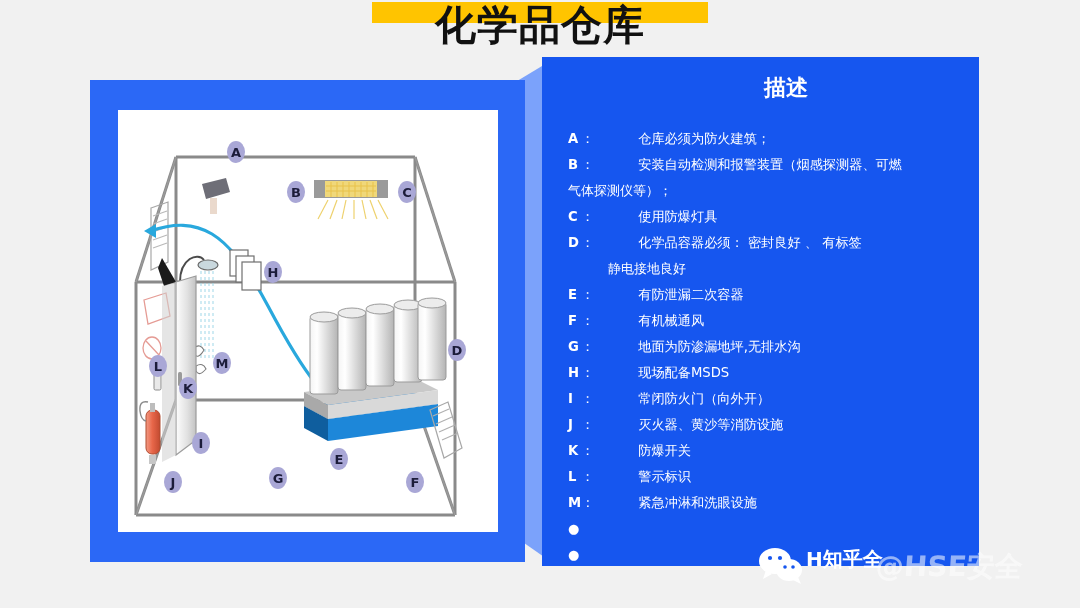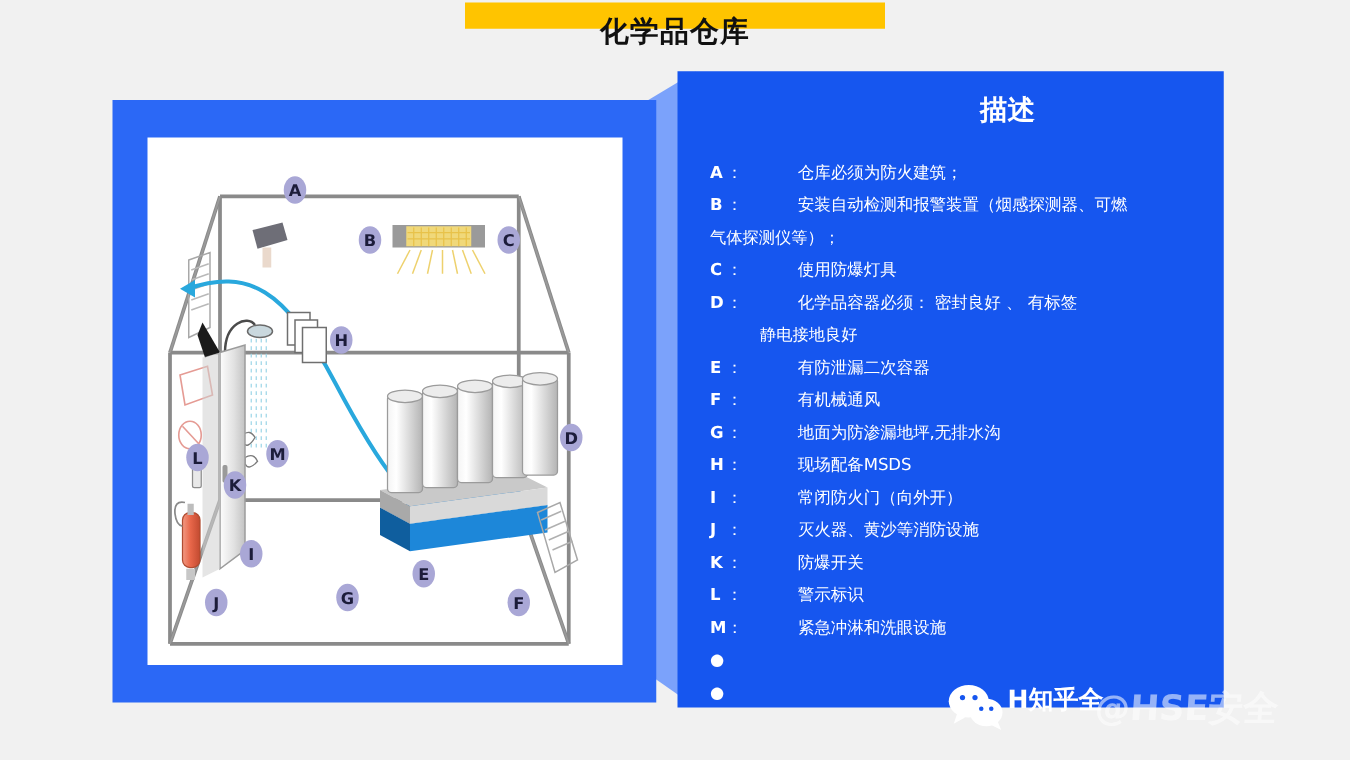--- a/index.html
+++ b/index.html
@@ -13,21 +13,21 @@
   .stage{position:absolute;left:0;top:0;width:1080px;height:608px;}
 
   
   #title-bar{
     position:absolute;left:372px;top:2px;width:336px;height:21px;
     background:#ffc400;
   }
   #page-title{
     position:absolute;left:372px;top:2px;width:336px;height:46px;
     display:flex;align-items:center;justify-content:center;
-    font-size:23px;font-weight:bold;color:#111;letter-spacing:1px;
+    font-size:41px;font-weight:bold;color:#111;letter-spacing:1px;
     font-family:"DejaVu Sans","Liberation Sans",sans-serif;
     white-space:nowrap;
   }
 
   
   #panel-wedge-top{
     position:absolute;left:497px;top:57px;width:60px;height:36px;
     background:#7ba2fb;
     clip-path:polygon(100% 0%, 100% 100%, 0% 100%);
   }
@@ -54,21 +54,20 @@
 
   
   #description-panel{
     position:absolute;left:542px;top:57px;width:437px;height:509px;
     background:#1656ef;
   }
   #desc-title{
     position:absolute;left:0;top:16px;width:488px;
     text-align:center;font-size:22px;font-weight:bold;color:#ffffff;
     font-family:"DejaVu Sans","Liberation Sans",sans-serif;
-    padding-left:20px;
   }
   #desc-list{
     position:absolute;left:26px;top:69px;width:400px;
   }
   .desc-row{
     display:flex;align-items:flex-start;
     color:#ffffff;font-size:13.2px;line-height:26px;
     font-family:"DejaVu Sans","Liberation Sans",sans-serif;
   }
   .desc-key{

